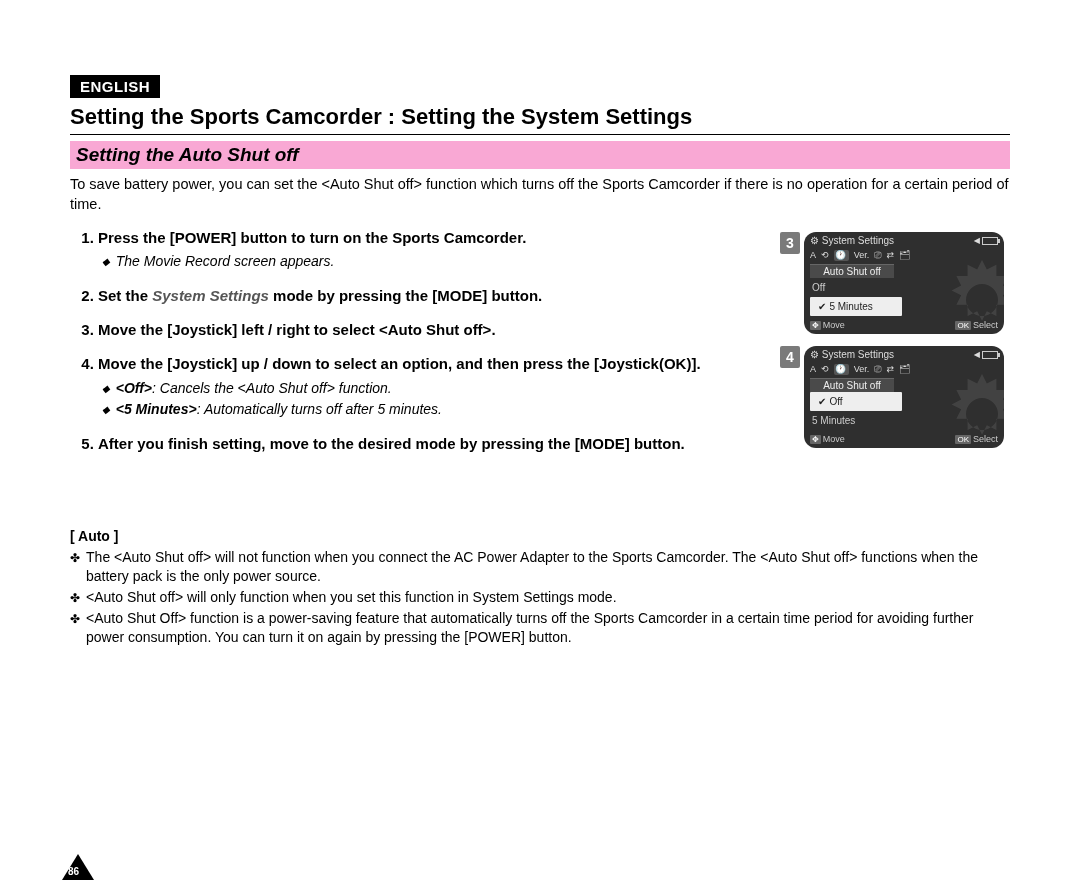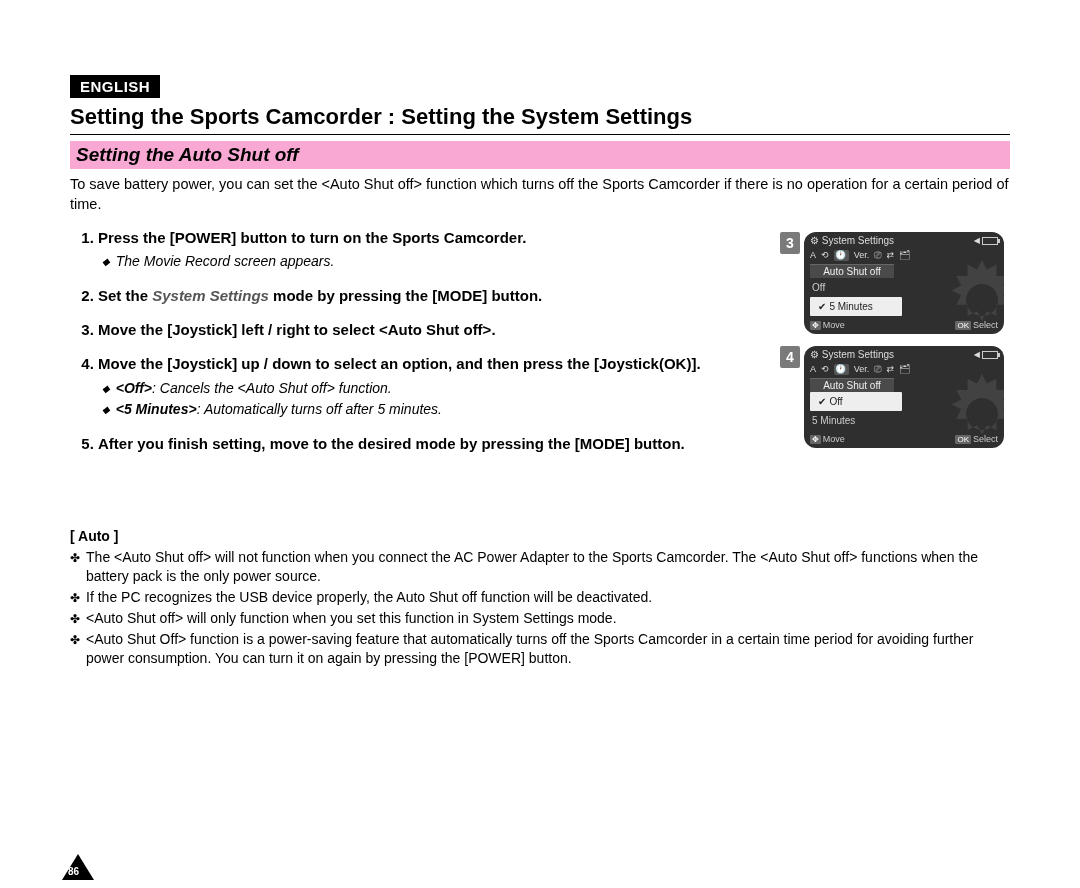--- a/index.html
+++ b/index.html
@@ -359,21 +359,20 @@
             <span><span class="k">OK</span><span>Select</span></span>
           </div>
         </div>
       </div>
     </div>
   </div>
 
   <div class="notes-header">[ Auto ]</div>
   <ul class="notes">
     <li>The &lt;Auto Shut off&gt; will not function when you connect the AC Power Adapter to the Sports Camcorder. The &lt;Auto Shut off&gt; functions when the battery pack is the only power source.</li>
-    <li>If the PC recognizes the USB device properly, the Auto Shut off function will be deactivated.</li>
     <li>&lt;Auto Shut off&gt; will only function when you set this function in System Settings mode.</li>
     <li>&lt;Auto Shut Off&gt; function is a power-saving feature that automatically turns off the Sports Camcorder in a certain time period for avoiding further power consumption. You can turn it on again by pressing the [POWER] button.</li>
   </ul>
 </div>
 
 <div class="page-num">
   <div class="tri"></div>
   <div class="num">86</div>
 </div>
 

